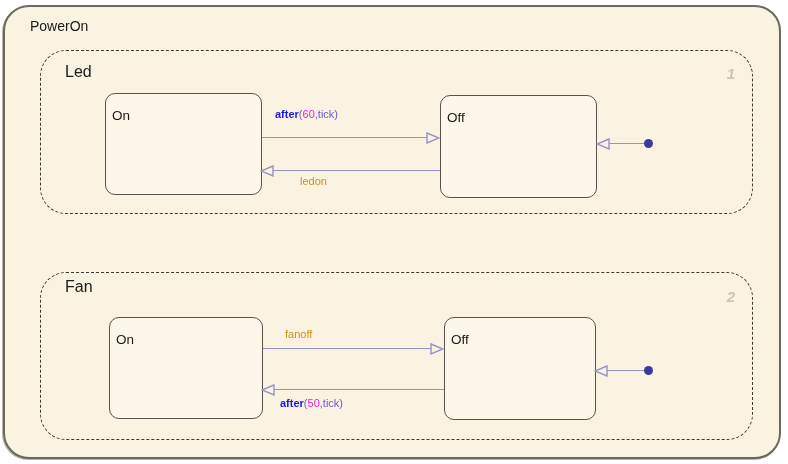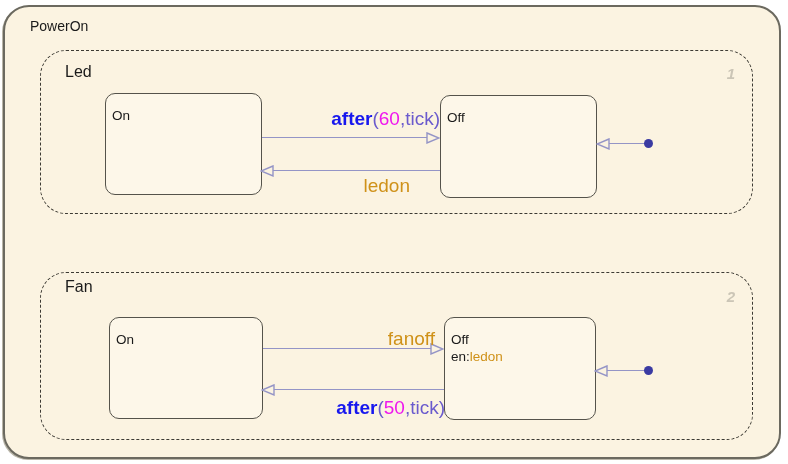--- a/index.html
+++ b/index.html
@@ -20,21 +20,21 @@
   .region{position:absolute;border:1.6px dashed var(--region-border);border-radius:26px}
   .region-led{left:35px;top:43px;width:713px;height:164px}
   .region-fan{left:35px;top:265px;width:713px;height:168px}
   .region-label{position:absolute;font-size:16px;color:var(--text)}
   .order-marker{position:absolute;font-size:15px;font-style:italic;font-weight:bold;
     color:var(--order-marker);width:20px;text-align:center}
   .state{position:absolute;background:var(--state-bg);border:1.6px solid var(--state-border);
     border-radius:10px;padding:13px 6px;font-size:13.5px;line-height:17px}
   .state .ev{color:var(--event-orange)}
   .tline{position:absolute;height:0;border-top:1.6px solid var(--transition)}
-  .tlabel{position:absolute;font-size:19px;text-align:right;white-space:nowrap}
+  .tlabel{position:absolute;font-size:11px;text-align:left;white-space:nowrap}
   .tlabel .kw{color:var(--keyword-blue);font-weight:bold}
   .tlabel .pu{color:var(--temporal-purple)}
   .tlabel .num{color:var(--literal-magenta)}
   .tlabel.ev{color:var(--event-orange)}
   .arrow{position:absolute;width:14px;height:12px}
   .dot{position:absolute;width:9px;height:9px;border-radius:50%;background:var(--default-dot)}
   .watermark{position:absolute;right:16px;bottom:6px;font-size:16px;
     color:rgba(130,133,140,.62);text-shadow:1px 1px 0 rgba(255,255,255,.9);letter-spacing:.5px}
 </style>
 </head>
@@ -79,21 +79,20 @@
     <div class="region region-fan"></div>
     <div class="region-label" style="left:60px;top:271px">Fan</div>
     <div class="order-marker" style="left:716px;top:281px">2</div>
 
     <div class="state" style="left:104px;top:310px;width:154px;height:102px">
       <div>On</div>
     </div>
 
     <div class="state" style="left:439px;top:310px;width:152px;height:103px">
       <div>Off</div>
-      <div><span>en:</span><span class="ev">ledon</span></div>
     </div>
 
     <div class="tline" style="left:258px;top:341px;width:170px"></div>
     <svg class="arrow" style="left:425px;top:336px" viewBox="0 0 14 12">
         <polygon points="1,1 13,6 1,11" fill="#fbf3e1" stroke="#9494c6" stroke-width="1.4"></polygon>
       </svg>
     <div class="tlabel ev" style="left:280px;top:321px;width:150px">fanoff</div>
 
     <div class="tline" style="left:267px;top:382px;width:172px"></div>
     <svg class="arrow" style="left:256px;top:377px" viewBox="0 0 14 12">

